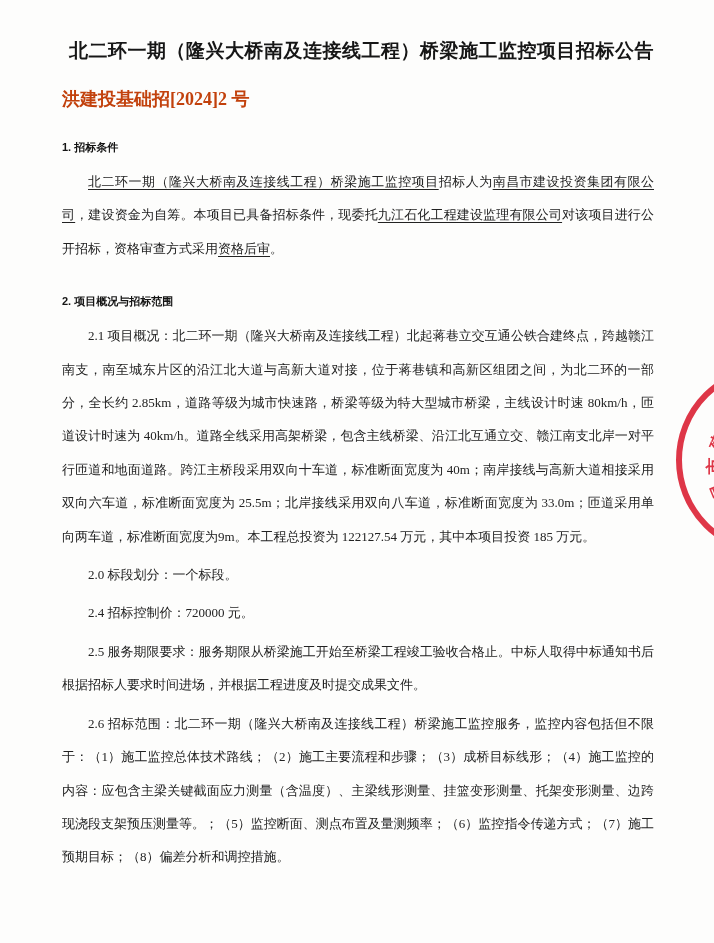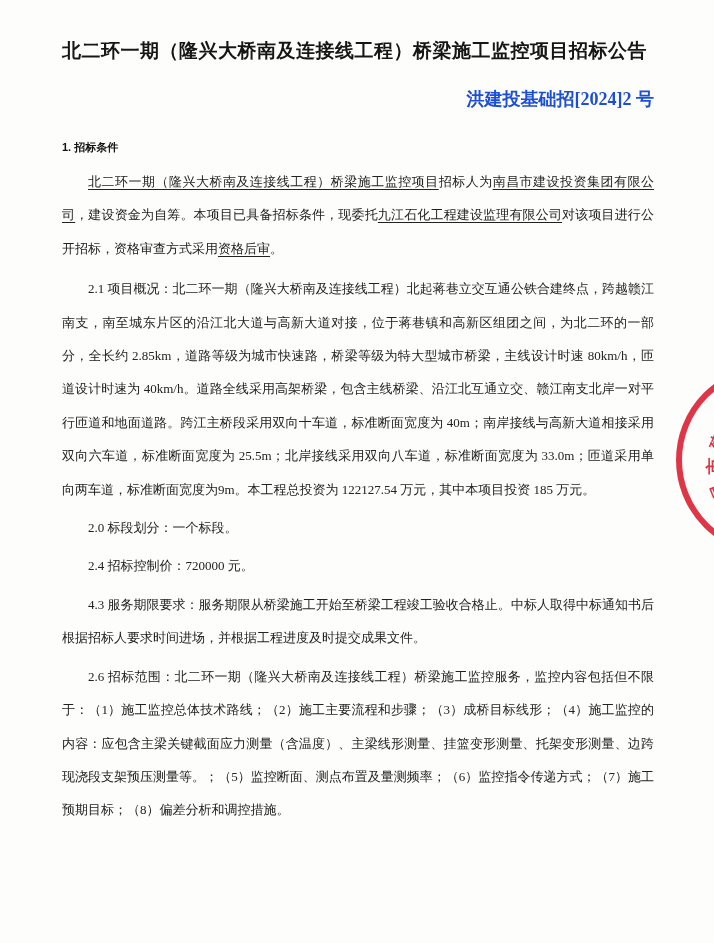--- a/index.html
+++ b/index.html
@@ -12,32 +12,32 @@
     font-family: "Liberation Serif", "DejaVu Serif", serif;
     color: #1f1f1f;
   }
   .content {
     padding: 36px 60px 0 62px;
   }
   .doc-title {
     margin: 0;
     font-size: 19px;
     font-weight: bold;
-    text-align: left;
+    text-align: right;
     line-height: 30px;
     color: #161616;
     letter-spacing: 0.5px;
   }
   .doc-number {
     margin: 21px 0 0 0;
     font-size: 18px;
     font-weight: bold;
-    text-align: right;
+    text-align: left;
     line-height: 24px;
-    color: #1d4ed8;
+    color: #c2410c;
   }
   .sec-heading {
     margin: 25px 0 0 0;
     font-size: 11px;
     font-weight: bold;
     font-family: "Liberation Sans", "DejaVu Sans", sans-serif;
     color: #141414;
     line-height: 22px;
   }
   .para {
@@ -89,29 +89,30 @@
   <div class="content">
 
     <h1 class="doc-title">北二环一期（隆兴大桥南及连接线工程）桥梁施工监控项目招标公告</h1>
 
     <div class="doc-number">洪建投基础招[2024]2 号</div>
 
     <h3 class="sec-heading">1. 招标条件</h3>
 
     <p class="para"><span class="u">北二环一期（隆兴大桥南及连接线工程）桥梁施工监控项目</span><span>招标人为</span><span class="u">南昌市建设投资集团有限公司</span><span>，建设资金为自筹。本项目已具备招标条件，现委托</span><span class="u">九江石化工程建设监理有限公司</span><span>对该项目进行公开招标，资格审查方式采用</span><span class="u">资格后审</span><span>。</span></p>
 
+    <h3 class="sec-heading">2. 项目概况与招标范围</h3>
 
     <p class="para">2.1 项目概况：北二环一期（隆兴大桥南及连接线工程）北起蒋巷立交互通公铁合建终点，跨越赣江南支，南至城东片区的沿江北大道与高新大道对接，位于蒋巷镇和高新区组团之间，为北二环的一部分，全长约 2.85km，道路等级为城市快速路，桥梁等级为特大型城市桥梁，主线设计时速 80km/h，匝道设计时速为 40km/h。道路全线采用高架桥梁，包含主线桥梁、沿江北互通立交、赣江南支北岸一对平行匝道和地面道路。跨江主桥段采用双向十车道，标准断面宽度为 40m；南岸接线与高新大道相接采用双向六车道，标准断面宽度为 25.5m；北岸接线采用双向八车道，标准断面宽度为 33.0m；匝道采用单向两车道，标准断面宽度为9m。本工程总投资为 122127.54 万元，其中本项目投资 185 万元。</p>
 
 
     <p class="para tight">2.0 标段划分：一个标段。</p>
 
     <p class="para tight">2.4 招标控制价：720000 元。</p>
 
-    <p class="para tight">4.3 服务期限要求：服务期限从桥梁施工开始至桥梁工程竣工验收合格止。中标人取得中标通知书后根据招标人要求时间进场，并根据工程进度及时提交成果文件。</p>
+    <p class="para tight">2.5 服务期限要求：服务期限从桥梁施工开始至桥梁工程竣工验收合格止。中标人取得中标通知书后根据招标人要求时间进场，并根据工程进度及时提交成果文件。</p>
 
     <p class="para tight">2.6 招标范围：北二环一期（隆兴大桥南及连接线工程）桥梁施工监控服务，监控内容包括但不限于：（1）施工监控总体技术路线；（2）施工主要流程和步骤；（3）成桥目标线形；（4）施工监控的内容：应包含主梁关键截面应力测量（含温度）、主梁线形测量、挂篮变形测量、托架变形测量、边跨现浇段支架预压测量等。；（5）监控断面、测点布置及量测频率；（6）监控指令传递方式；（7）施工预期目标；（8）偏差分析和调控措施。</p>
 
   </div>
 
   <div class="stamp" style="border-color: rgb(221, 44, 62);">
       <span class="stamp-char sc-1" style="color: rgb(221, 44, 62);">建</span>
       <span class="stamp-char sc-2" style="color: rgb(221, 44, 62);">市</span>
       <span class="stamp-char sc-3" style="color: rgb(221, 44, 62);">昌</span>
     </div>

